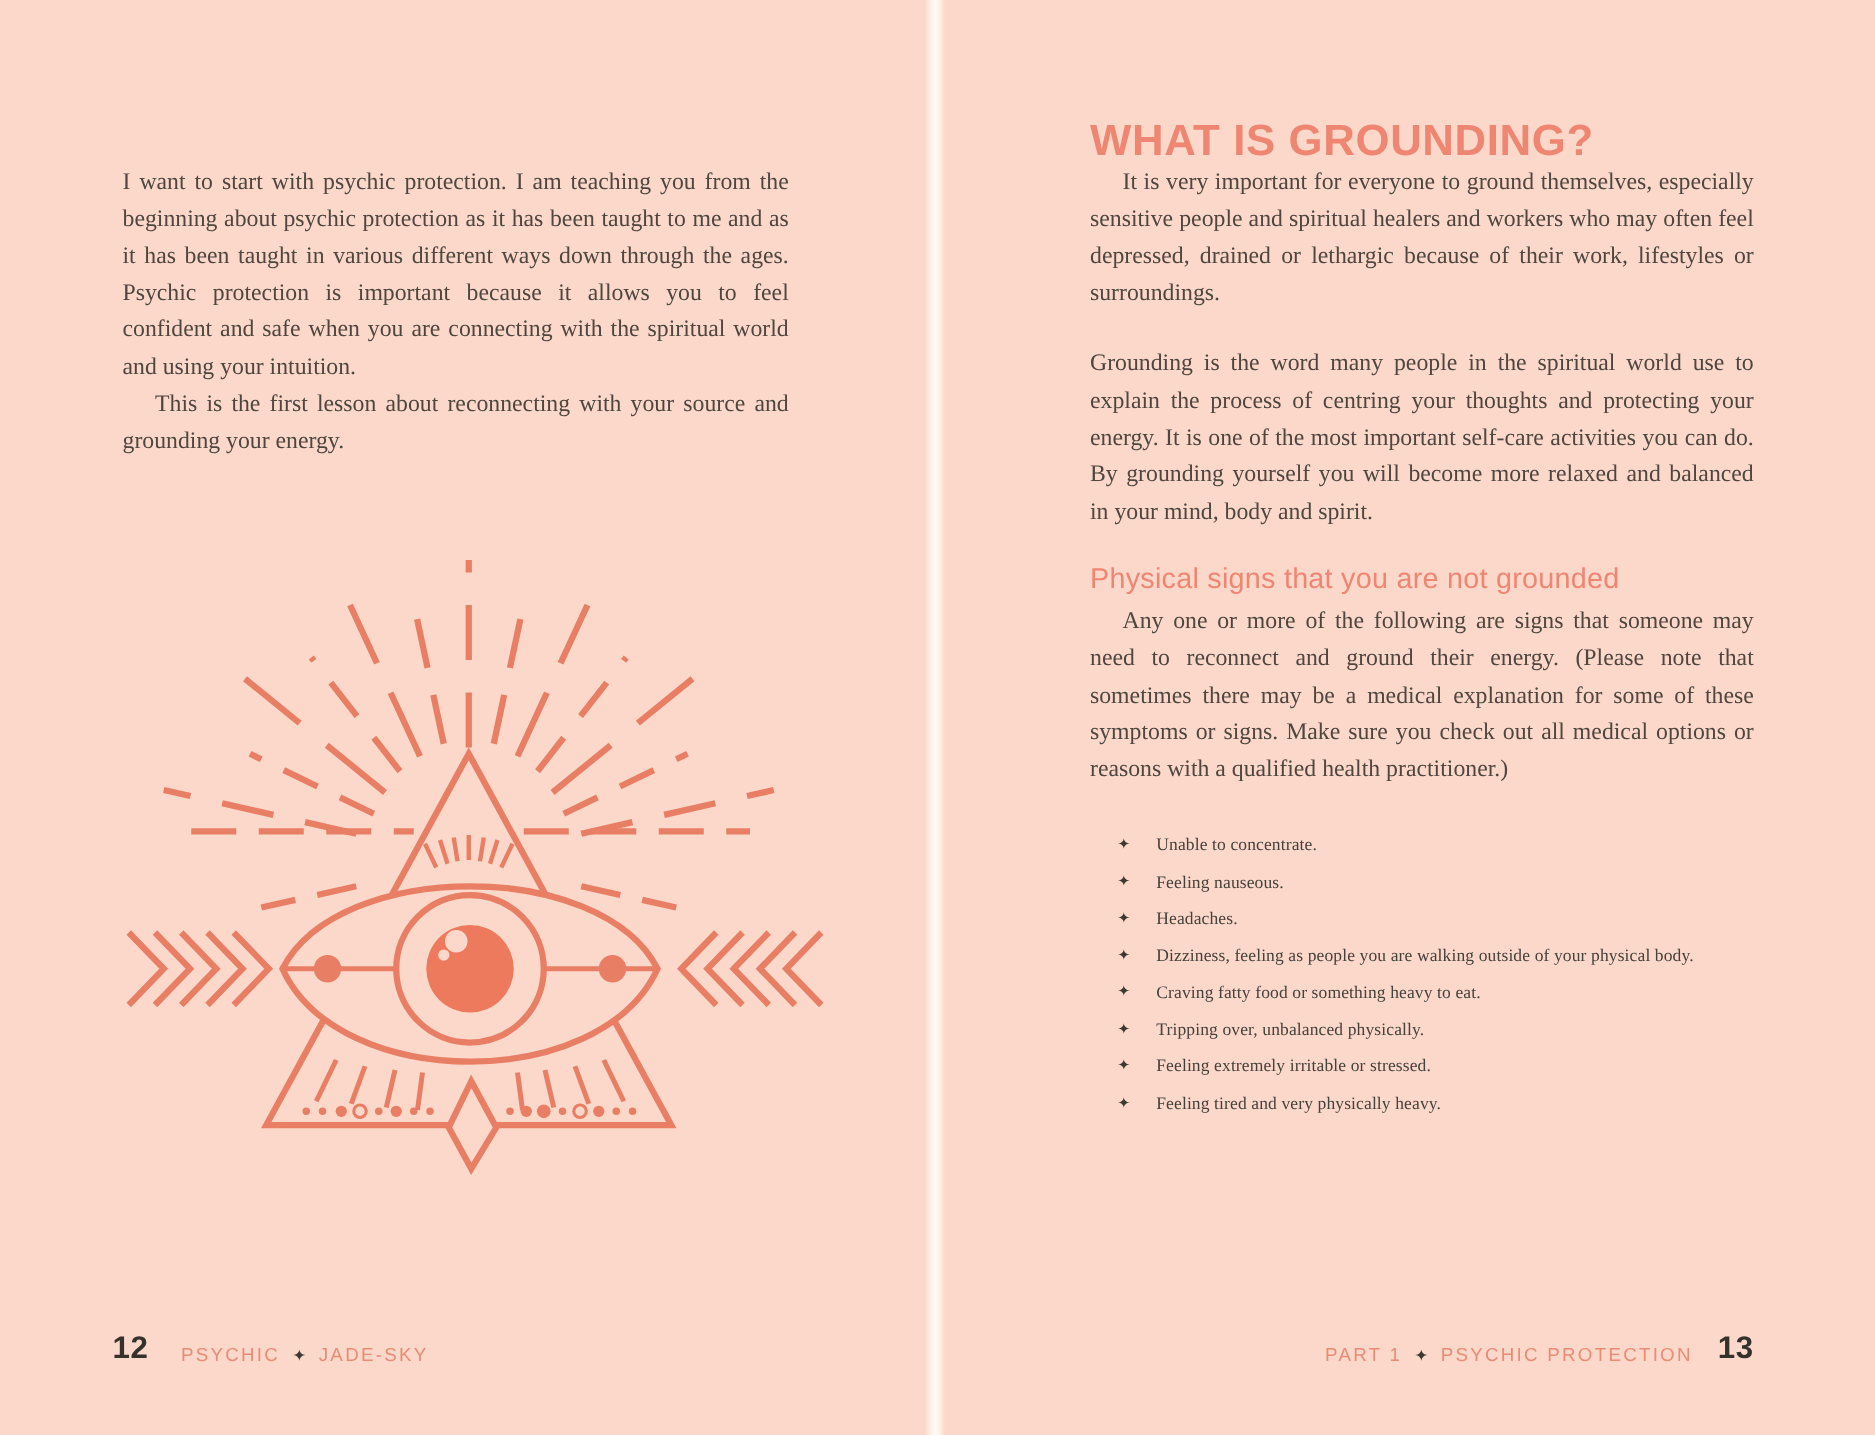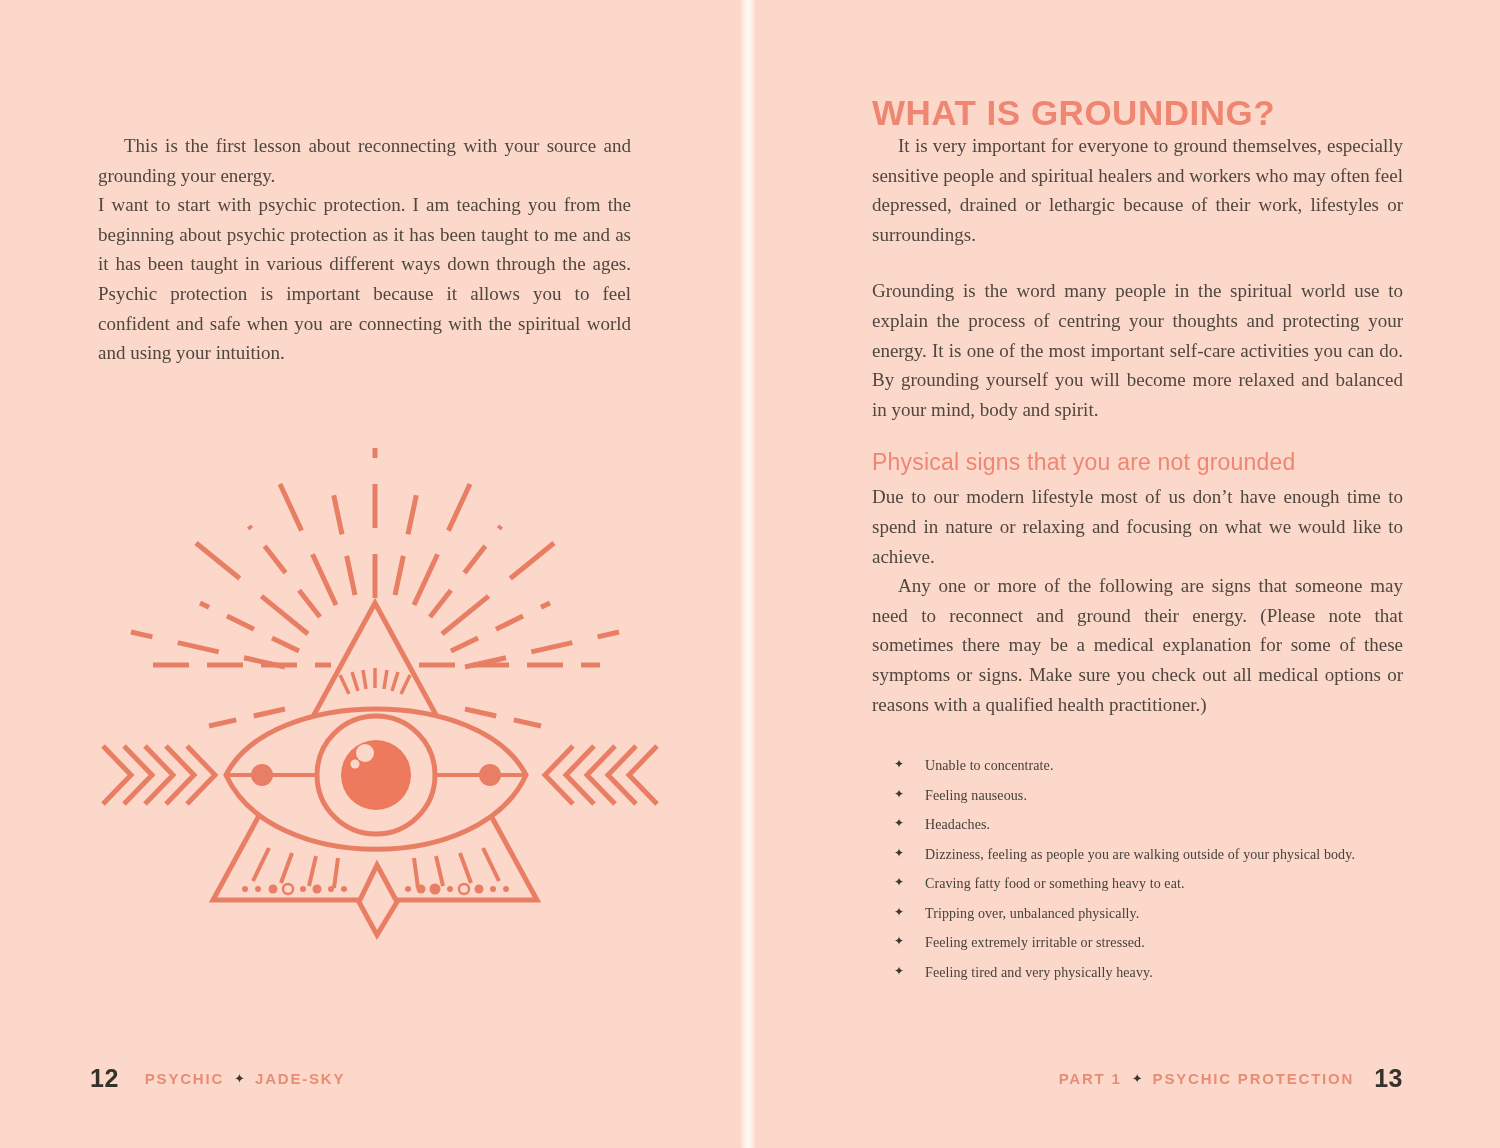--- a/index.html
+++ b/index.html
@@ -74,49 +74,49 @@
     font-size:14px;
     line-height:29.5px;
     letter-spacing:0.1px;
     color:#45413b;
     text-align:justify;
   }
 
   
   .footer{
     position:absolute;top:1064px;
-    display:flex;align-items:center;
+    display:flex;align-items:flex-end;
     font-family:"Liberation Sans", sans-serif;
     white-space:nowrap;
   }
   .footer-left{left:90px;}
   .footer-right{right:97px;}
   .pagenum{
     font-size:25px;font-weight:bold;color:#35312b;letter-spacing:0.5px;
   }
   .footer-left .pagenum{margin-right:26px;}
   .footer-right .pagenum{margin-left:20px;}
   .flabel{
-    font-size:15px;font-weight:bold;color:#e88c76;letter-spacing:1.8px;
+    font-size:15px;font-weight:normal;color:#e88c76;letter-spacing:1.8px;
   }
   .fstar{
     font-family:"DejaVu Sans", sans-serif;
     font-size:13px;color:#3d3831;margin:0 10px;
   }
 </style>
 </head>
 <body>
 
 <div class="book">
 
   <section class="page page-left">
 
     <div class="left-text">
+      <p class="serif">I want to start with psychic protection. I am teaching you from the beginning about psychic protection as it has been taught to me and as it has been taught in various different ways down through the ages. Psychic protection is important because it allows you to feel confident and safe when you are connecting with the spiritual world and using your intuition.</p>
       <p class="serif p-indent">This is the first lesson about reconnecting with your source and grounding your energy.</p>
-      <p class="serif">I want to start with psychic protection. I am teaching you from the beginning about psychic protection as it has been taught to me and as it has been taught in various different ways down through the ages. Psychic protection is important because it allows you to feel confident and safe when you are connecting with the spiritual world and using your intuition.</p>
     </div>
 
     <svg class="illustration" width="570" height="530" viewBox="0 0 570 530" fill="none">
       <g stroke="#e87e63" stroke-width="5">
         <line x1="280" y1="155" x2="280" y2="5" stroke-dasharray="44 26"></line>
         <line x1="300" y1="152" x2="325" y2="35" stroke-dasharray="40 22"></line>
         <line x1="260" y1="152" x2="235" y2="35" stroke-dasharray="40 22"></line>
         <line x1="319" y1="162" x2="375" y2="41" stroke-dasharray="56 26"></line>
         <line x1="241" y1="162" x2="185" y2="41" stroke-dasharray="56 26"></line>
         <line x1="335" y1="174" x2="406" y2="83" stroke-dasharray="34 22"></line>
@@ -218,21 +218,20 @@
   </section>
 
   <div class="gutter"></div>
 
   <section class="page page-right">
     <div class="content">
       <h1 class="heading">WHAT IS GROUNDING?</h1>
       <p class="serif p-indent">It is very important for everyone to ground themselves, especially sensitive people and spiritual healers and workers who may often feel depressed, drained or lethargic because of their work, lifestyles or surroundings.</p>
       <p class="serif p1">Grounding is the word many people in the spiritual world use to explain the process of centring your thoughts and protecting your energy. It is one of the most important self-care activities you can do. By grounding yourself you will become more relaxed and balanced in your mind, body and spirit.</p>
       <h2 class="subheading">Physical signs that you are not grounded</h2>
-      <p class="serif">Due to our modern lifestyle most of us don’t have enough time to spend in nature or relaxing and focusing on what we would like to achieve.</p>
       <p class="serif p-indent">Any one or more of the following are signs that someone may need to reconnect and ground their energy. (Please note that sometimes there may be a medical explanation for some of these symptoms or signs. Make sure you check out all medical options or reasons with a qualified health practitioner.)</p>
 
       <ul class="bullets">
         <li>
           <span class="bullet-star">✦</span>
           <span class="bullet-text">Unable to concentrate.</span>
         </li>
         <li>
           <span class="bullet-star">✦</span>
           <span class="bullet-text">Feeling nauseous.</span>

